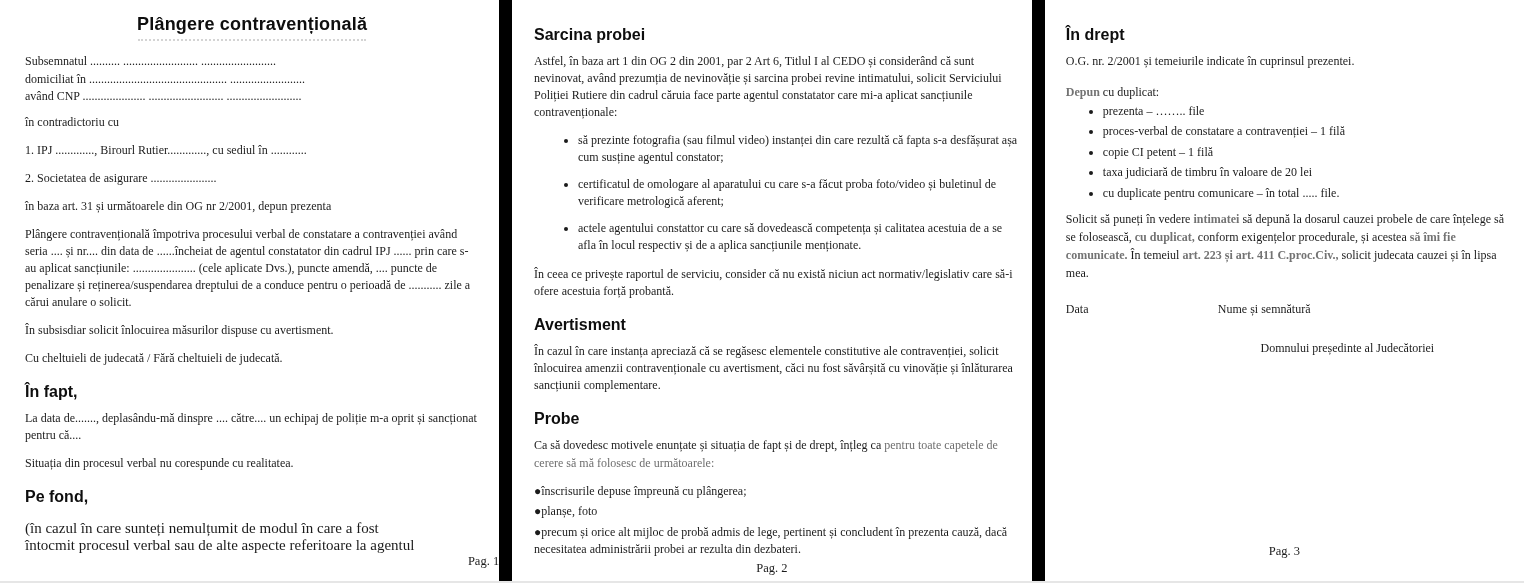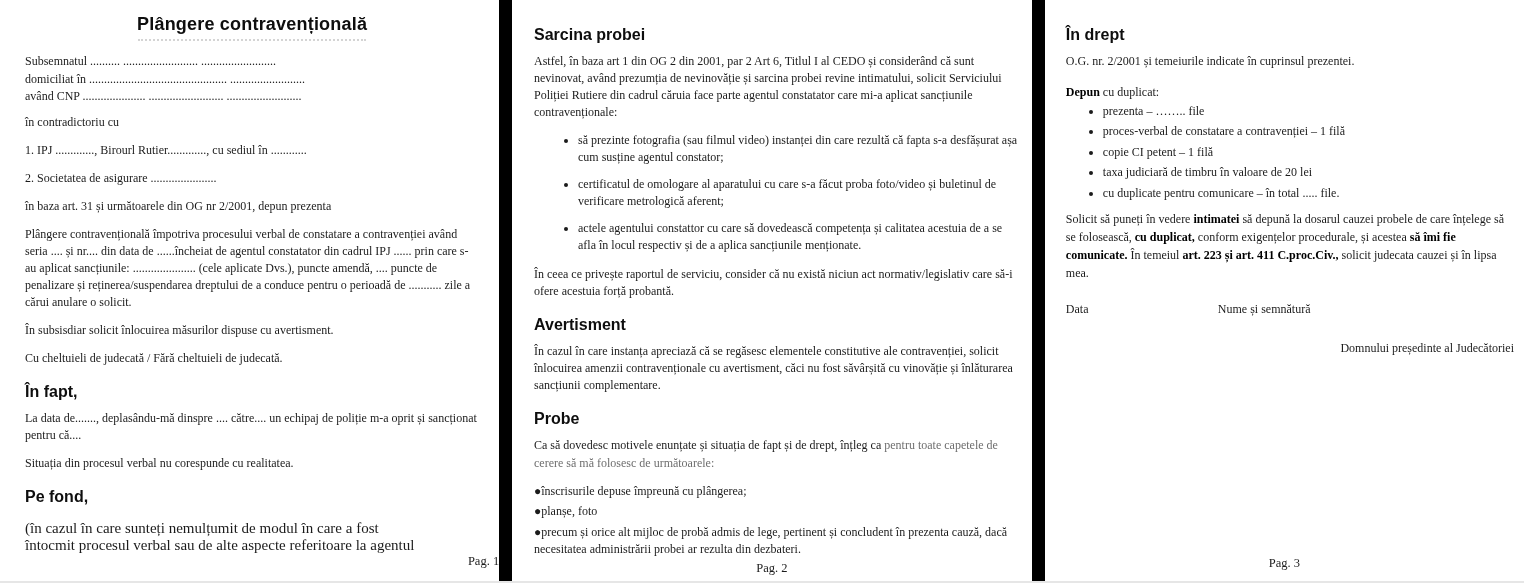--- a/index.html
+++ b/index.html
@@ -23,34 +23,34 @@
   h2.sec {
     font-family:"Liberation Sans", sans-serif; font-size:16px; font-weight:700;
     margin:16px 0 9px; color:#0e0e0e;
   }
   h2.first { margin-top:0; }
   .line { line-height:17.5px; }
   .p  { margin:0 0 11px; line-height:1.42; }
   .mt8 { margin-top:8px; }
   .mt14 { margin-top:14px; }
   .gray { color:#6e6e6e; }
-  .b { font-weight:700; color:#000000; }
+  .b { font-weight:700; color:#737373; }
   ul.disc { margin:2px 0 12px; padding-left:44px; list-style:disc; }
   ul.disc li { margin-bottom:10px; line-height:1.42; }
   ul.tight { margin:2px 0 8px; padding-left:37px; list-style:disc; }
   ul.tight li { margin-bottom:3px; line-height:1.45; }
   .probe-item { margin:0 0 3px; line-height:1.46; }
   .paren { margin-top:14px; line-height:17px; font-size:15px; }
   .footer { position:absolute; left:0; right:0; text-align:center; font-size:12.5px; color:#1b1b1b; }
   .footer-1 { bottom:12px;text-align:right; }
   .footer-2 { bottom:5px; }
-  .footer-3 { bottom:10px; }
+  .footer-3 { bottom:22px; }
   .data-line { margin-top:20px; }
   .w-data { display:inline-block; width:152px; }
-  .domnului { margin-top:24px; text-align:right; padding-left:115px; }
+  .domnului { margin-top:24px; text-align:center; padding-left:115px; }
 </style>
 </head>
 <body>
 
 <div class="canvas">
 
   <section class="page page-1">
     <h1 class="doc-title">Plângere contravențională</h1>
     <div class="title-ghost"></div>
 

